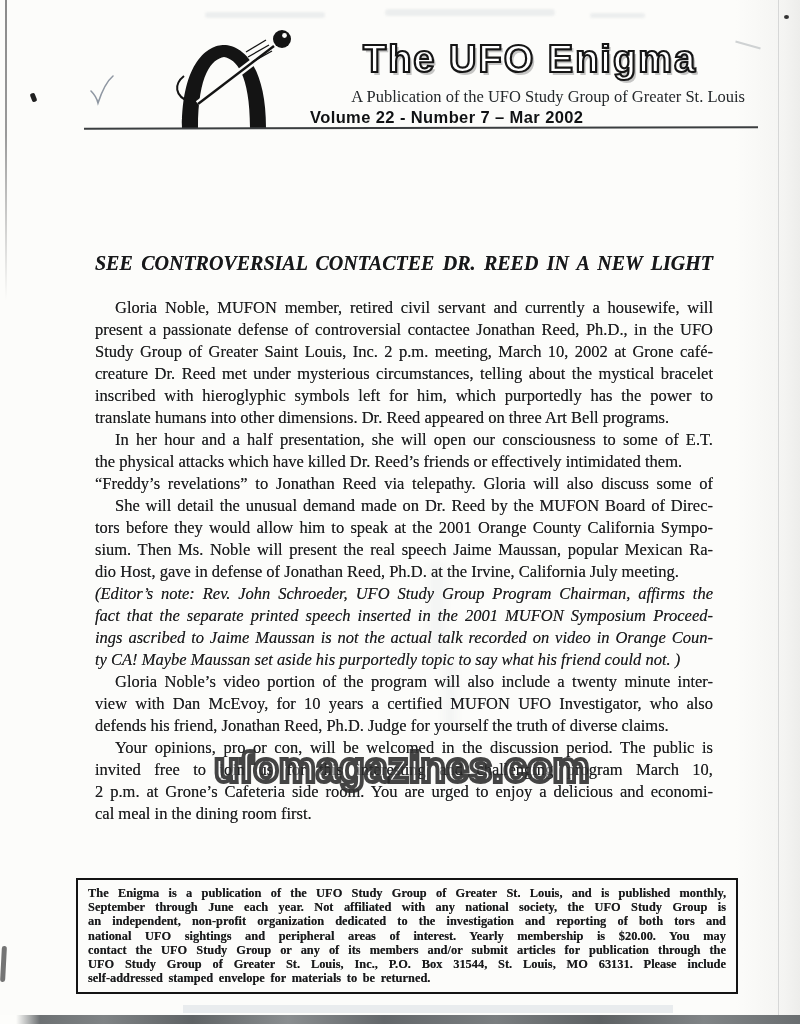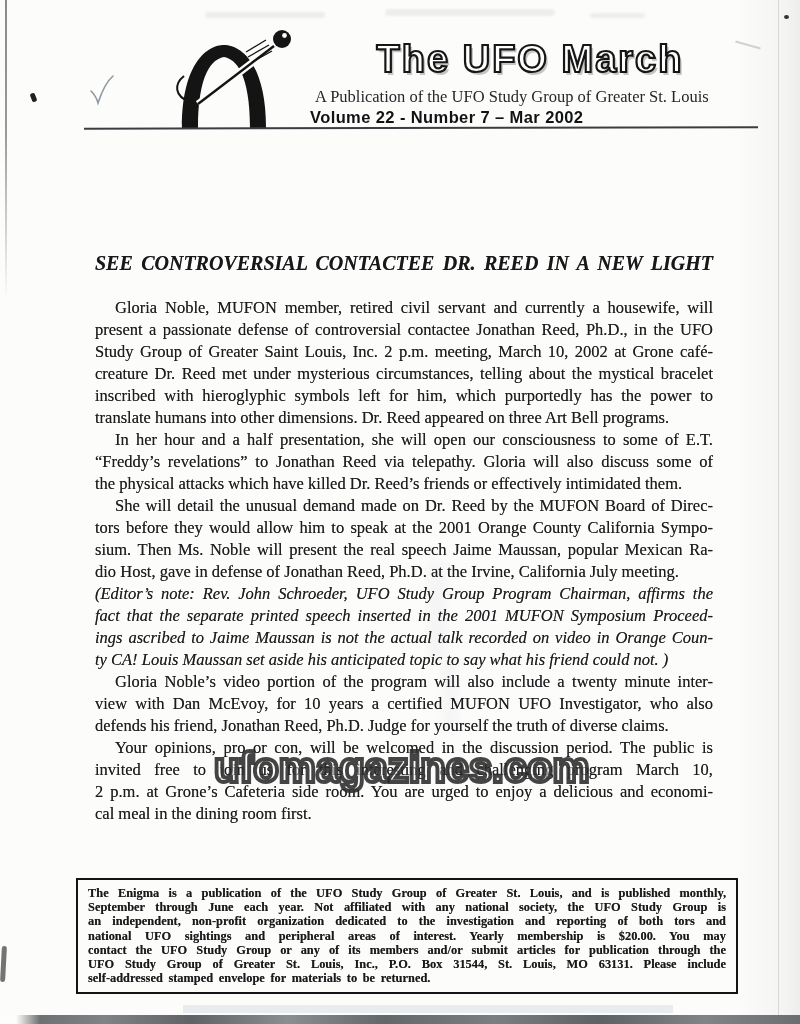--- a/index.html
+++ b/index.html
@@ -32,21 +32,21 @@
     background:linear-gradient(90deg,#fdfdfb 0%,#fdfdfb 2%,#6d7173 5%,#7f8385 13%,#5f6365 24%,#8a8e90 36%,#63676a 48%,#7a7e80 62%,#5d6163 75%,#808486 88%,#6a6e70 100%);}
   
   .logo{position:absolute;left:148px;top:24px;}
   .checkmark{position:absolute;left:88px;top:74px;}
   .title{
     position:absolute;left:320px;top:40px;width:420px;text-align:center;
     font-family:"Liberation Sans",sans-serif;font-weight:900;font-size:38px;line-height:1;
     color:#fff;-webkit-text-stroke:2.2px #161616;letter-spacing:2px;
     text-shadow:2.5px 2.5px 0 rgba(130,130,130,.45);
   }
-  .subtitle{position:absolute;left:315px;top:87px;width:430px;text-align:left;
+  .subtitle{position:absolute;left:315px;top:87px;width:430px;text-align:right;
     font-size:16.5px;color:#24282b;}
   .volume{position:absolute;left:310px;top:108px;width:430px;text-align:left;
     font-family:"Liberation Sans",sans-serif;font-weight:bold;font-size:16.5px;color:#101214;letter-spacing:.4px;}
   .header-rule{position:absolute;left:84px;top:127px;width:674px;height:2px;background:#3b3e40;transform:rotate(-.12deg);}
   
   .headline{
     position:absolute;left:95px;top:250px;width:618px;margin:0;
     font-size:20px;font-weight:bold;color:#17181a;line-height:26px;
     text-align:justify;text-align-last:justify;
     text-shadow:0 0 .4px rgba(20,20,20,.6);
@@ -104,53 +104,53 @@
       <path d="M34,104 L50,104 C50,50 64,35 76,33 C88,35 102,50 102,104 L118,104 C118,38 92,21 76,21 C60,21 34,38 34,104 Z" fill="#141414"></path>
       <line x1="126" y1="22" x2="50" y2="80" stroke="#fcfcfa" stroke-width="7"></line>
       <line x1="126" y1="22" x2="50" y2="80" stroke="#141414" stroke-width="2.4"></line>
       <line x1="118" y1="16" x2="98" y2="28" stroke="#141414" stroke-width="1.3"></line>
       <line x1="121" y1="21" x2="100" y2="33" stroke="#141414" stroke-width="1.3"></line>
       <line x1="124" y1="27" x2="104" y2="38" stroke="#141414" stroke-width="1.3"></line>
       <circle cx="134" cy="15" r="9" fill="#141414"></circle>
       <circle cx="136.5" cy="11.5" r="2.4" fill="#fcfcfa"></circle>
       <path d="M36,52 C26,60 26,72 42,78" fill="none" stroke="#141414" stroke-width="2"></path>
     </svg>
-    <div class="title">The UFO March</div>
+    <div class="title">The UFO Enigma</div>
     <div class="subtitle">A Publication of the UFO Study Group of Greater St. Louis</div>
     <div class="volume">Volume 22  -  Number 7 – Mar 2002</div>
     <div class="artifact header-rule"></div>
   </header>
 
   <h1 class="headline">SEE CONTROVERSIAL CONTACTEE  DR. REED IN A NEW LIGHT</h1>
 
   <main class="article-body">
     <div class="para indent">
         <div class="line">Gloria Noble, MUFON member, retired civil servant and currently a housewife, will</div>
         <div class="line">present a passionate defense of controversial contactee Jonathan Reed, Ph.D., in the UFO</div>
         <div class="line">Study Group of Greater Saint Louis, Inc. 2 p.m. meeting, March 10, 2002 at Grone café-</div>
         <div class="line">creature Dr. Reed met under mysterious circumstances, telling about the mystical bracelet</div>
         <div class="line">inscribed with hieroglyphic symbols left for him, which purportedly has the power to</div>
         <div class="line last">translate humans into other dimensions.  Dr. Reed appeared on three Art Bell programs.</div>
       </div>
     <div class="para indent">
         <div class="line">In her hour and a half presentation, she will open our consciousness to some of  E.T.</div>
+        <div class="line last">the physical attacks which have killed Dr. Reed’s friends or effectively intimidated them.</div>
         <div class="line">“Freddy’s revelations” to Jonathan Reed via telepathy.    Gloria will also discuss some of</div>
-        <div class="line last">the physical attacks which have killed Dr. Reed’s friends or effectively intimidated them.</div>
       </div>
     <div class="para indent">
         <div class="line">She will detail the unusual demand made on Dr. Reed by the  MUFON Board of Direc-</div>
         <div class="line">tors before they would allow him to speak at the 2001 Orange County California Sympo-</div>
         <div class="line">sium.  Then Ms. Noble will present the real speech Jaime Maussan, popular Mexican Ra-</div>
         <div class="line last">dio Host, gave in defense of Jonathan Reed, Ph.D. at the Irvine, California July meeting.</div>
       </div>
     <div class="para italic">
         <div class="line">(Editor’s note:  Rev. John Schroeder, UFO Study Group Program Chairman, affirms the</div>
         <div class="line">fact that the separate printed  speech inserted in the 2001 MUFON  Symposium Proceed-</div>
         <div class="line">ings ascribed to Jaime Maussan is not the actual talk recorded on video in Orange Coun-</div>
-        <div class="line last">ty CA! Louis Maussan set aside his anticipated topic to say what his friend could not.  )</div>
+        <div class="line last">ty CA! Maybe Maussan set aside his purportedly topic to say what his friend could not.  )</div>
       </div>
     <div class="para indent">
         <div class="line">Gloria Noble’s video portion of the program will also include a twenty minute inter-</div>
         <div class="line">view with Dan McEvoy, for 10 years a certified  MUFON UFO Investigator,  who also</div>
         <div class="line last">defends his friend, Jonathan Reed, Ph.D.  Judge for yourself the truth of diverse claims.</div>
       </div>
     <div class="para indent">
         <div class="line">Your opinions, pro or con, will be welcomed in the discussion period.  The public is</div>
         <div class="line">invited free to join us for this interesting and challenging program March 10,</div>
         <div class="line">2 p.m. at Grone’s Cafeteria side room.  You are urged to enjoy a delicious and economi-</div>

